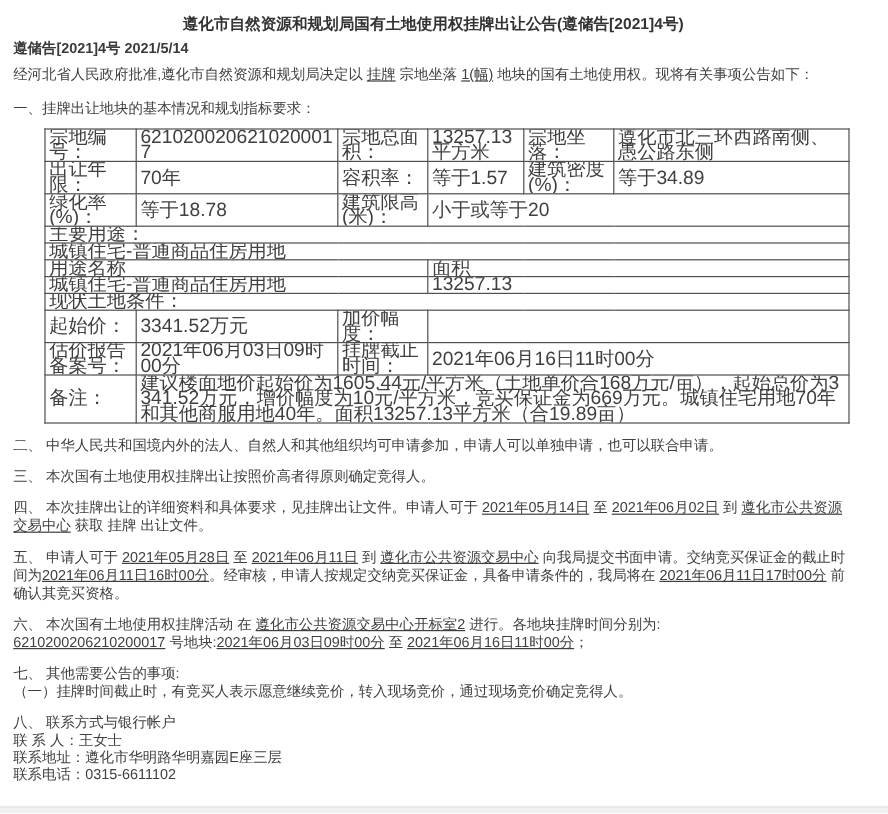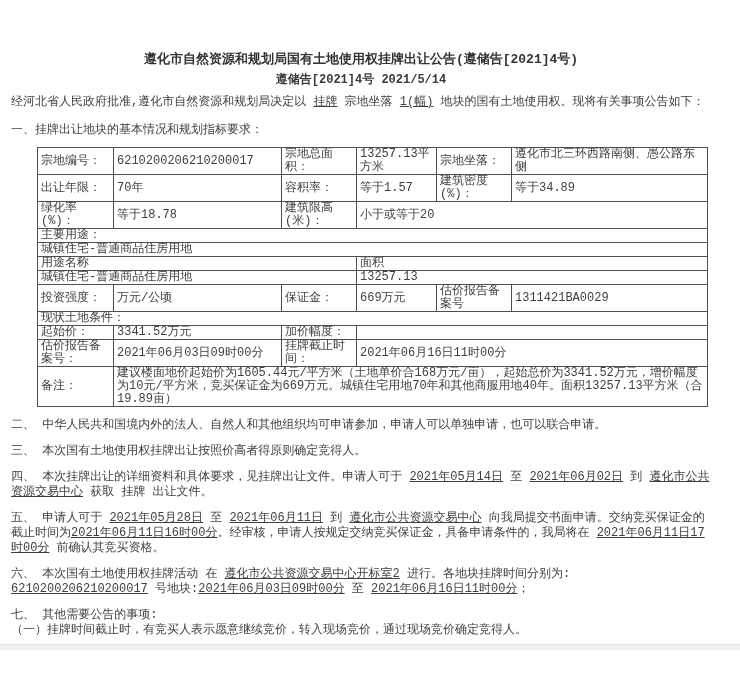--- a/index.html
+++ b/index.html
@@ -1,45 +1,44 @@
 <!DOCTYPE html>
 <html><head>
 <meta charset="utf-8">
 <style>
   html,body{margin:0;padding:0;background:#fff;}
   .screen{
     position:relative;
-    width:740px;height:610px;
+    width:740px;height:678px;
     overflow:hidden;
     background:#ffffff;
-    font-family:Liberation Mono, monospace;
+    font-family:Liberation Sans, sans-serif;
     color:#3f3f3f;
     font-size:12px;
     line-height:15px;
-    margin-top:40px;
   }
   .doc{padding:12px 29px 0 11px;}
   .title{
     text-align:center;font-weight:bold;font-size:13px;color:#333;
     margin:0;line-height:15px;
   }
-  .subtitle{text-align:center;font-weight:bold;color:#3a3a3a;margin-top:6px;}
+  .subtitle{text-align:left;font-weight:bold;color:#3a3a3a;margin-top:6px;}
   .intro{margin-top:7px;}
   .sec{margin-top:11px;}
   .sec-first{margin-top:13px;}
   .u{text-decoration:underline;}
   table.land{
     border-collapse:collapse;table-layout:fixed;
     width:670px;margin:9px 0 0 26px;
     border:1px solid #4f4f4f;
   }
   table.land td{
     border:1px solid #4f4f4f;
     padding:0 3px;
-    font-size:12px;line-height:13px;
+    font-size:16px;line-height:13px;
     vertical-align:middle;
     overflow:hidden;
     word-break:break-all;
   }
   .contact-line{line-height:14px;}
   .bottom-bar{
     position:absolute;left:0;bottom:0;
     width:740px;height:5px;
     background:#eef0f2;border-top:1px solid #dfe2e6;
   }
@@ -97,28 +96,20 @@
       </tr>
       <tr>
         <td colspan="3">用途名称</td>
         <td colspan="3">面积</td>
       </tr>
       <tr>
         <td colspan="3">城镇住宅-普通商品住房用地</td>
         <td colspan="3">13257.13</td>
       </tr>
       <tr>
-        <td>投资强度：</td>
-        <td>万元/公顷</td>
-        <td>保证金：</td>
-        <td>669万元</td>
-        <td>估价报告备案号</td>
-        <td>1311421BA0029</td>
-      </tr>
-      <tr>
         <td colspan="6">现状土地条件：</td>
       </tr>
       <tr>
         <td>起始价：</td>
         <td>3341.52万元</td>
         <td>加价幅度：</td>
         <td colspan="3"></td>
       </tr>
       <tr>
         <td>估价报告备案号：</td>

